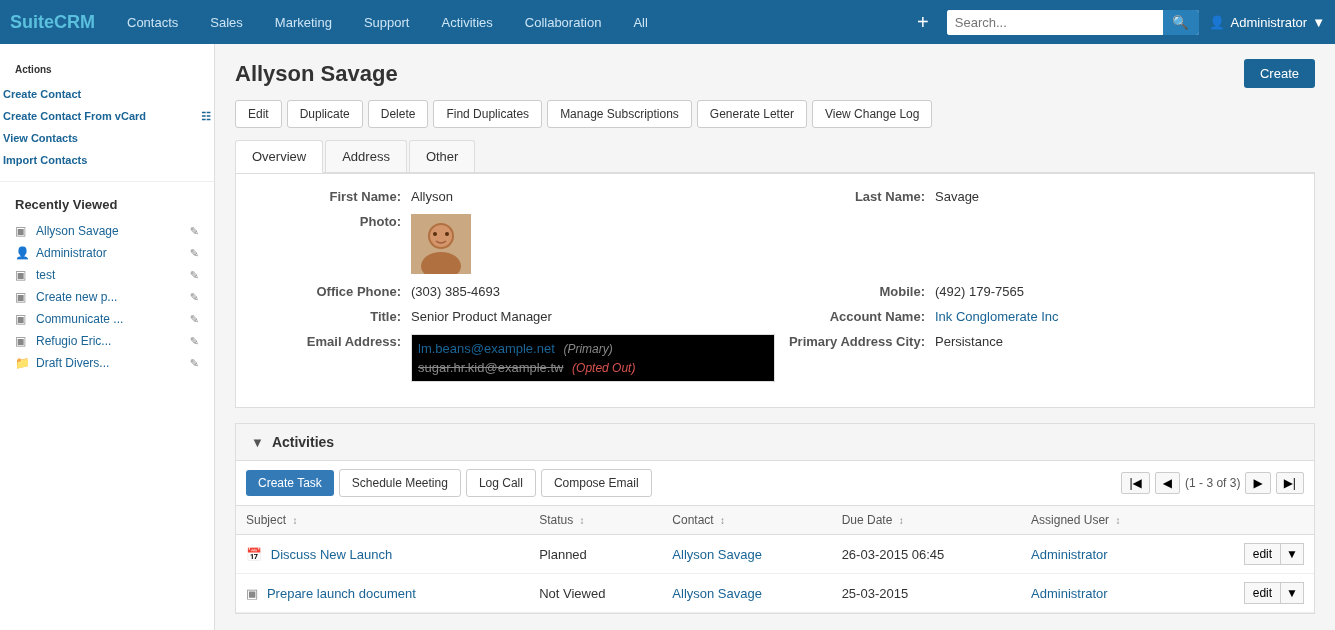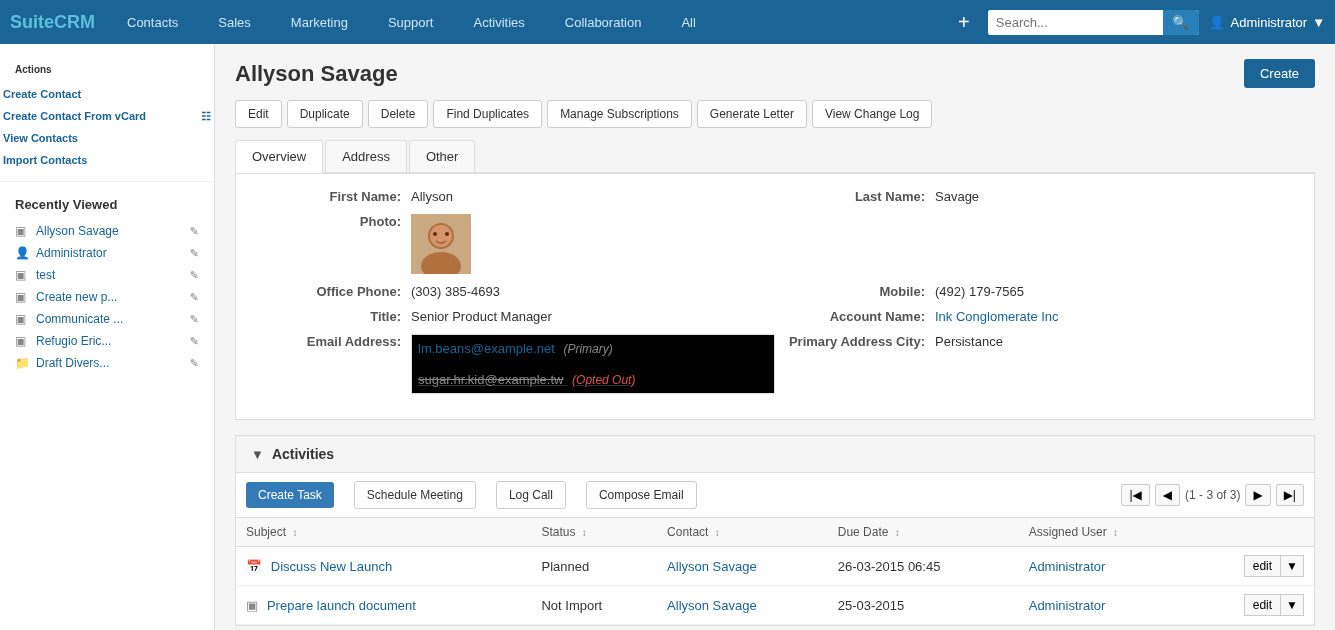--- a/index.html
+++ b/index.html
@@ -14,21 +14,21 @@
       height: 44px;
       padding: 0 10px;
     }
     .top-nav .logo {
       color: #5bc0de;
       font-size: 18px;
       font-weight: bold;
       margin-right: 20px;
       text-decoration: none;
     }
-    .nav-links { display: flex; gap: 16px; align-items: center; }
+    .nav-links { display: flex; gap: 8px; align-items: center; }
     .nav-links a {
       color: #cce5f5;
       text-decoration: none;
       padding: 0 12px;
       height: 44px;
       display: flex;
       align-items: center;
       font-size: 13px;
     }
     .nav-right {
@@ -48,21 +48,21 @@
       align-items: center;
       background: white;
       border-radius: 3px;
       overflow: hidden;
     }
     .search-box input {
       border: none;
       outline: none;
       padding: 5px 8px;
       font-size: 13px;
-      width: 175px;
+      width: 216px;
     }
     .search-box button {
       background: #2980b9;
       border: none;
       color: white;
       padding: 5px 10px;
       cursor: pointer;
     }
     .user-menu {
       color: white;
@@ -270,21 +270,21 @@
       border-bottom: 1px solid #ddd;
       cursor: pointer;
     }
     .activities-header .arrow { margin-right: 8px; color: #555; }
     .activities-header .title { font-weight: bold; font-size: 14px; }
     .activities-toolbar {
       display: flex;
       align-items: center;
       padding: 8px 10px;
       border-bottom: 1px solid #ddd;
-      gap: 20px;
+      gap: 5px;
     }
     .activities-toolbar-right {
       margin-left: auto;
       display: flex;
       align-items: center;
       gap: 5px;
       font-size: 12px;
       color: #555;
     }
     .btn-pager {
@@ -493,21 +493,21 @@
 
       <div class="detail-row">
         <div class="detail-half">
           <span class="detail-label">Email Address:</span>
           <div class="detail-value">
             <div class="email-box">
               <div>
                 <a class="email-primary" href="#">lm.beans@example.net</a>
                 <span class="email-tag">(Primary)</span>
               </div>
-              <div style="margin-top:16px;text-decoration:underline;">
+              <div style="margin-top:4px;">
                 <span class="email-strikethrough">sugar.hr.kid@example.tw</span>
                 <span class="email-optout">(Opted Out)</span>
               </div>
             </div>
           </div>
         </div>
         <div class="detail-half">
           <span class="detail-label">Primary Address City:</span>
           <span class="detail-value">Persistance</span>
         </div>
@@ -577,21 +577,21 @@
                 <button class="edit-btn">edit</button>
                 <button class="dropdown-btn">▼</button>
               </div>
             </td>
           </tr>
           <tr>
             <td>
               <span class="task-icon">▣</span>
               <a href="#">Prepare launch document</a>
             </td>
-            <td>Not Import</td>
+            <td>Not Viewed</td>
             <td>
               <a href="#">Allyson Savage</a>
             </td>
             <td>25-03-2015</td>
             <td>
               <a href="#">Administrator</a>
             </td>
             <td>
               <div class="row-actions">
                 <button class="edit-btn">edit</button>

